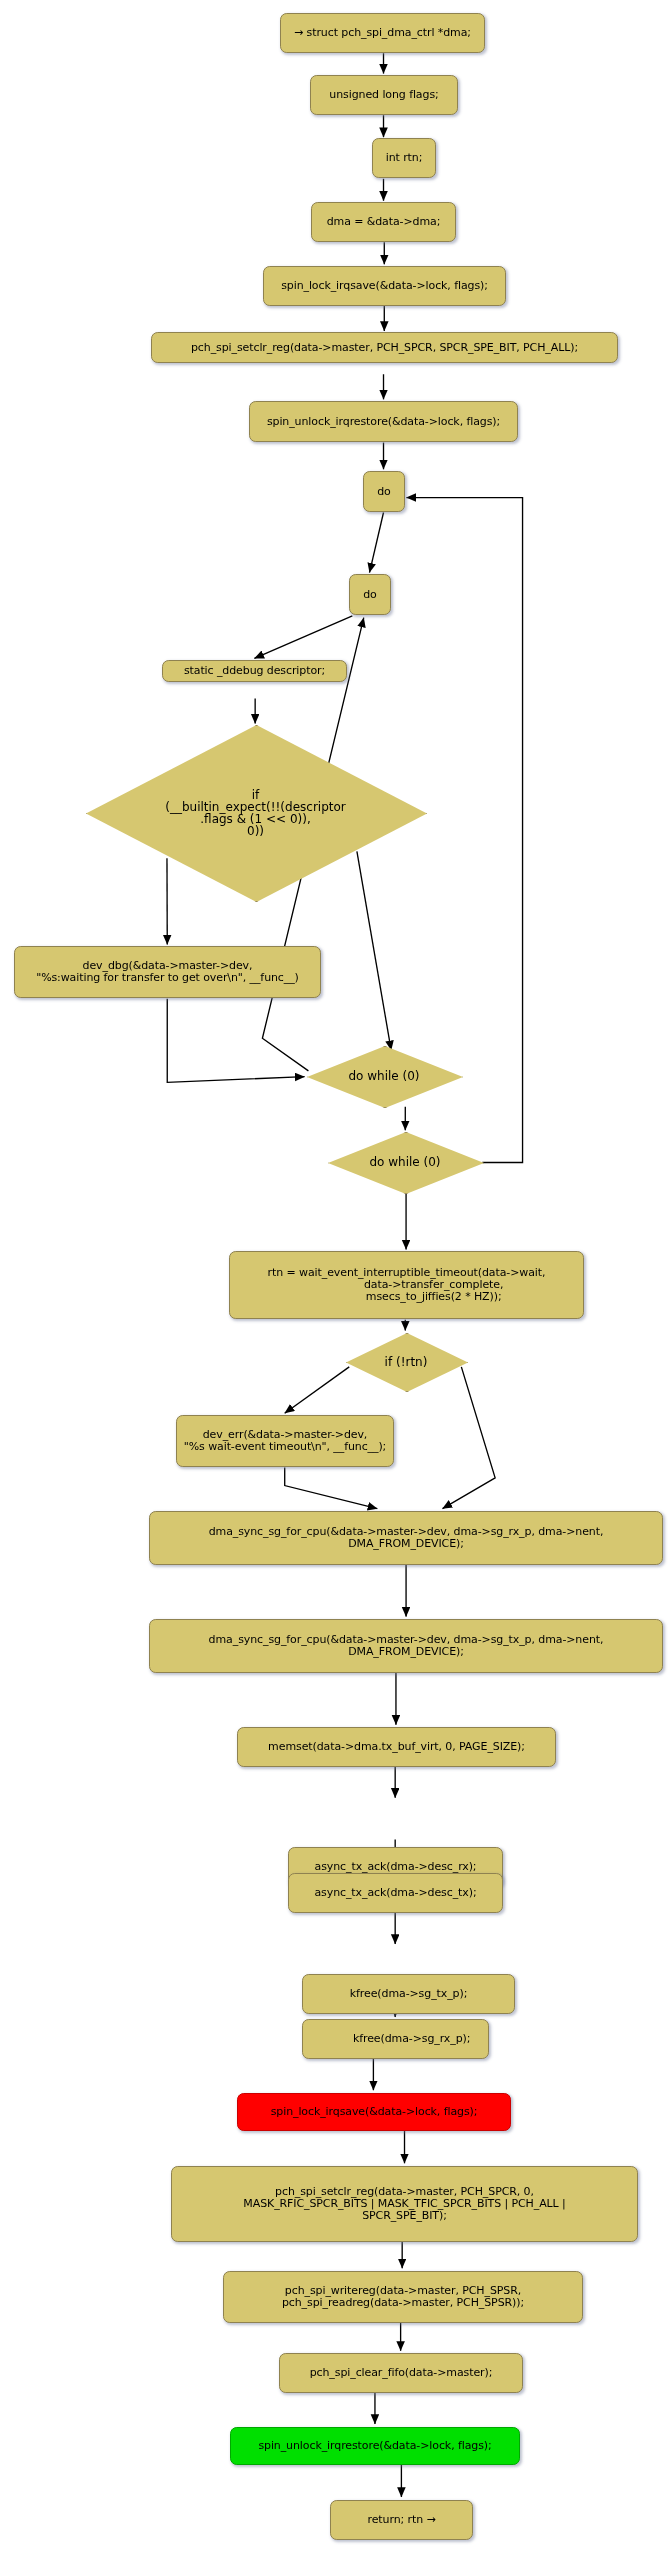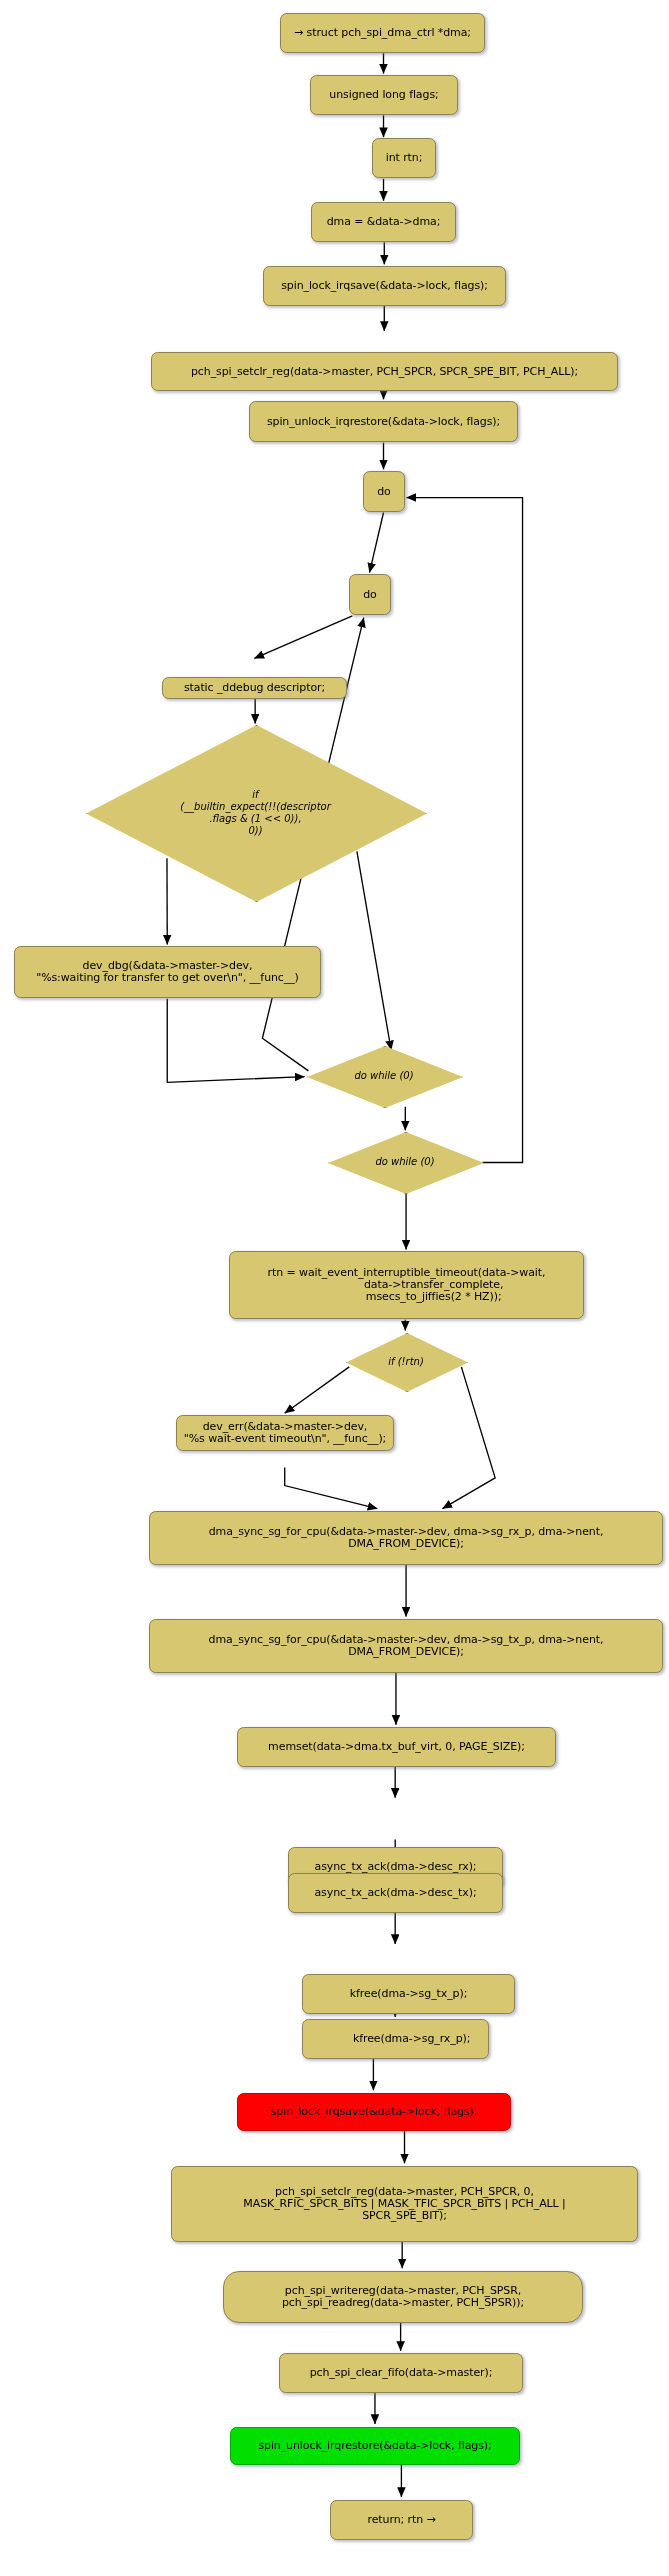--- a/index.html
+++ b/index.html
@@ -55,26 +55,25 @@
     border-color: #00a800;
     color: #000000;
   }
   .diamond {
     position: absolute;
     display: flex;
     align-items: center;
     justify-content: center;
     text-align: center;
     color: #000;
-    font-size: 10px;
+    font-size: 12px;
     line-height: 12px;
     white-space: pre;
     background: transparent;
     border: none;
-    font-style: italic;
   }
   .diamond .dshape {
     position: absolute;
     left: 0; top: 0;
     width: 100%;
     height: 100%;
     background: #D6C770;
     border: 1px solid #8f8250;
     clip-path: polygon(50% 0%, 100% 50%, 50% 100%, 0% 50%);
     box-shadow: 1.9px 1.9px 2.9px rgba(110,120,150,0.35);
@@ -143,37 +142,37 @@
   </div>
 
   <div class="node" style="left: 311px; top: 202px; width: 145px; height: 40px;">
     <span>dma = &amp;data-&gt;dma;</span>
   </div>
 
   <div class="node" style="left: 263px; top: 266px; width: 243px; height: 40px;">
     <span>spin_lock_irqsave(&amp;data-&gt;lock, flags);</span>
   </div>
 
-  <div class="node" style="left: 151px; top: 332px; width: 467px; height: 39px; margin-top: 20px;">
+  <div class="node" style="left: 151px; top: 332px; width: 467px; height: 31px;">
     <span>pch_spi_setclr_reg(data-&gt;master, PCH_SPCR, SPCR_SPE_BIT, PCH_ALL);</span>
   </div>
 
   <div class="node" style="left: 249px; top: 401px; width: 269px; height: 41px;">
     <span>spin_unlock_irqrestore(&amp;data-&gt;lock, flags);</span>
   </div>
 
   <div class="node" style="left: 363px; top: 471px; width: 42px; height: 41px;">
     <span>do</span>
   </div>
 
   <div class="node" style="left: 349px; top: 574px; width: 42px; height: 41px;">
     <span>do</span>
   </div>
 
-  <div class="node" style="left: 162px; top: 660px; width: 185px; height: 22px; margin-top: 17px;">
+  <div class="node" style="left: 162px; top: 660px; width: 185px; height: 22px;">
     <span>static _ddebug descriptor;</span>
   </div>
 
   <div class="diamond" style="left: 86px; top: 725px; width: 339px; height: 175px;">
     <div class="dshape"></div>
     <span class="dlabel">if
 (__builtin_expect(!!(descriptor
 .flags &amp; (1 &lt;&lt; 0)),
 0))</span>
   </div>
@@ -197,21 +196,21 @@
     <span>rtn = wait_event_interruptible_timeout(data-&gt;wait,
                 data-&gt;transfer_complete,
                 msecs_to_jiffies(2 * HZ));</span>
   </div>
 
   <div class="diamond" style="left: 346px; top: 1333px; width: 120px; height: 57px;">
     <div class="dshape"></div>
     <span class="dlabel">if (!rtn)</span>
   </div>
 
-  <div class="node" style="left: 176px; top: 1415px; width: 218px; height: 36px;">
+  <div class="node" style="left: 176px; top: 1415px; width: 218px; height: 52px;">
     <span>dev_err(&amp;data-&gt;master-&gt;dev,
 "%s wait-event timeout\n", __func__);</span>
   </div>
 
   <div class="node" style="left: 149px; top: 1511px; width: 514px; height: 54px;">
     <span>dma_sync_sg_for_cpu(&amp;data-&gt;master-&gt;dev, dma-&gt;sg_rx_p, dma-&gt;nent,
 DMA_FROM_DEVICE);</span>
   </div>
 
   <div class="node" style="left: 149px; top: 1619px; width: 514px; height: 54px;">
@@ -242,21 +241,21 @@
   <div class="node red" style="left: 237px; top: 2093px; width: 274px; height: 38px;">
     <span>spin_lock_irqsave(&amp;data-&gt;lock, flags);</span>
   </div>
 
   <div class="node" style="left: 171px; top: 2166px; width: 467px; height: 76px;">
     <span>pch_spi_setclr_reg(data-&gt;master, PCH_SPCR, 0,
 MASK_RFIC_SPCR_BITS | MASK_TFIC_SPCR_BITS | PCH_ALL |
 SPCR_SPE_BIT);</span>
   </div>
 
-  <div class="node" style="left: 223px; top: 2271px; width: 360px; height: 52px; border-radius: 16px;">
+  <div class="node" style="left: 223px; top: 2271px; width: 360px; height: 52px;">
     <span>pch_spi_writereg(data-&gt;master, PCH_SPSR,
 pch_spi_readreg(data-&gt;master, PCH_SPSR));</span>
   </div>
 
   <div class="node" style="left: 279px; top: 2353px; width: 244px; height: 40px;">
     <span>pch_spi_clear_fifo(data-&gt;master);</span>
   </div>
 
   <div class="node green" style="left: 230px; top: 2427px; width: 290px; height: 38px;">
     <span>spin_unlock_irqrestore(&amp;data-&gt;lock, flags);</span>

